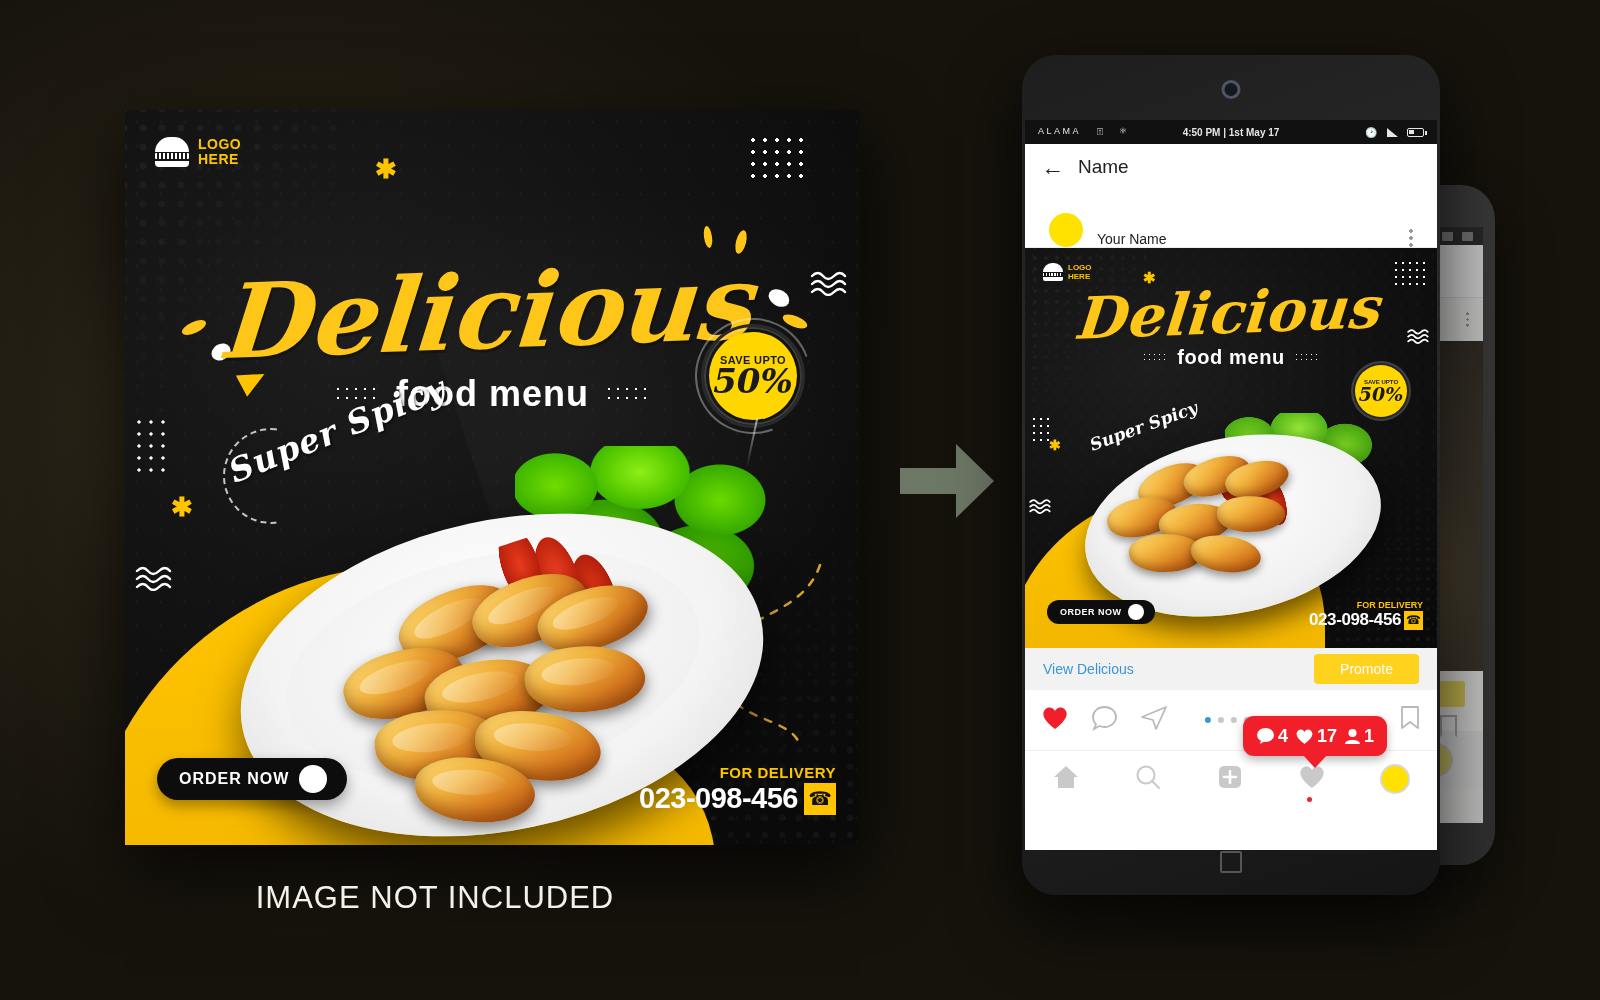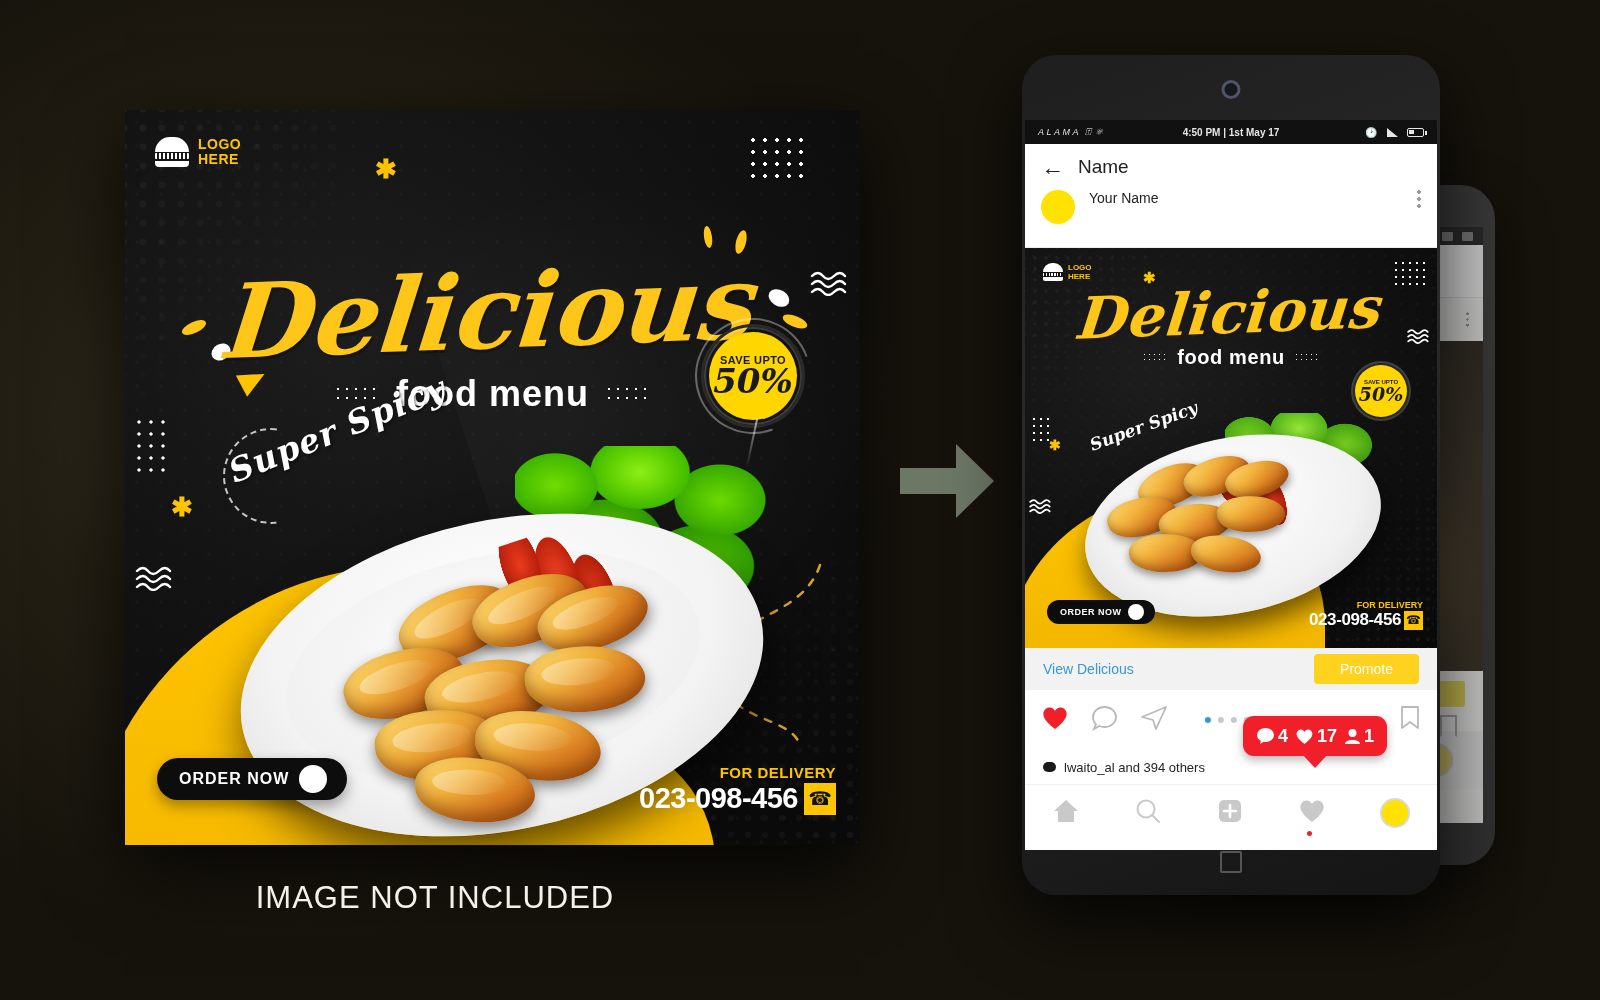--- a/index.html
+++ b/index.html
@@ -214,32 +214,32 @@
     background:linear-gradient(160deg,#1e1e1e 0%,#2a2a2a 40%,#151515 100%);
     border-radius:34px; box-shadow:0 26px 70px rgba(0,0,0,0.75);
     overflow:hidden;
   }
   .notch-cam { position:absolute; top:25px; left:50%; transform:translateX(-50%);
      width:19px; height:19px; border-radius:50%; border:3px solid #4d5566; background:#15181e;}
   .screen { position:absolute; left:3px; top:65px; width:412px; height:730px; background:#fff; overflow:hidden;}
   .statusbar { height:24px; background:#111; display:flex; align-items:center; padding:0 13px;
      color:#e6e6e6; font-size:10px; position:relative;}
   .carrier { letter-spacing:2.5px; font-size:9px; }
-  .sb-left { display:flex; align-items:center; gap:4px;font-style:italic;}
+  .sb-left { display:flex; gap:16px;}
   .sb-time { position:absolute; left:50%; transform:translateX(-50%); font-size:10px; font-weight:bold;}
   .sb-right { margin-left:auto; display:flex; align-items:center; gap:9px;}
   .sig { width:0; height:0; border-left:11px solid #e6e6e6; border-top:9px solid transparent;}
   .batt { width:17px; height:9px; border:1.5px solid #e6e6e6; border-radius:2px; position:relative;}
   .batt::after { content:""; position:absolute; right:-3.5px; top:2px; width:2px; height:4px; background:#e6e6e6;}
   .batt i { position:absolute; left:1px; top:1px; width:5px; height:4px; background:#e6e6e6; display:block;}
 
   .app-head { height:46px; background:#fff; display:flex; align-items:center; gap:14px; padding:0 16px;}
   .back-arrow { font-size:23px; color:#222; line-height:1;}
   .app-title { font-size:19px; color:#222;}
-  .user-row { height:58px; background:#fff; display:flex; align-items:flex-start; padding:0 16px;
+  .user-row { height:58px; background:#fff; display:flex; align-items:flex-end; padding:0 24px;
      border-bottom:1px solid #ececec;}
   .avatar { width:34px; height:34px; border-radius:50%; background:#FFE200;}
   .uname { margin-left:14px; font-size:14px; color:#222;}
   .kebab { margin-left:auto; width:4px; height:18px; background:
       radial-gradient(circle 1.8px at 50% 10%, #9a9a9a 99%, transparent),
       radial-gradient(circle 1.8px at 50% 50%, #9a9a9a 99%, transparent),
       radial-gradient(circle 1.8px at 50% 90%, #9a9a9a 99%, transparent);}
 
   
   .mini { position:relative; height:400px; overflow:hidden;
@@ -650,24 +650,20 @@
             <svg width="17" height="17" viewBox="0 0 17 17">
                 <circle cx="8.5" cy="5" r="4" fill="#fff"></circle>
                 <path d="M1 16 C 1 10.8, 16 10.8, 16 16 Z" fill="#fff"></path>
               </svg>
             <span>1</span>
           </span>
           <span class="tail"></span>
         </div>
       </div>
 
-      <div class="likes-row">
-        <span class="like-av"></span>
-        <span class="like-txt">lwaito_al  and 394 others</span>
-      </div>
 
       <div class="navbar">
         <span class="nav-ic">
           <svg width="28" height="26" viewBox="0 0 28 26">
               <path d="M14 2 L26 13 H22 V24 H6 V13 H2 Z" fill="#c9c9c9"></path>
             </svg>
         </span>
         <span class="nav-ic">
           <svg width="28" height="26" viewBox="0 0 28 26">
               <circle cx="12" cy="11" r="8.5" fill="none" stroke="#c9c9c9" stroke-width="2"></circle>

